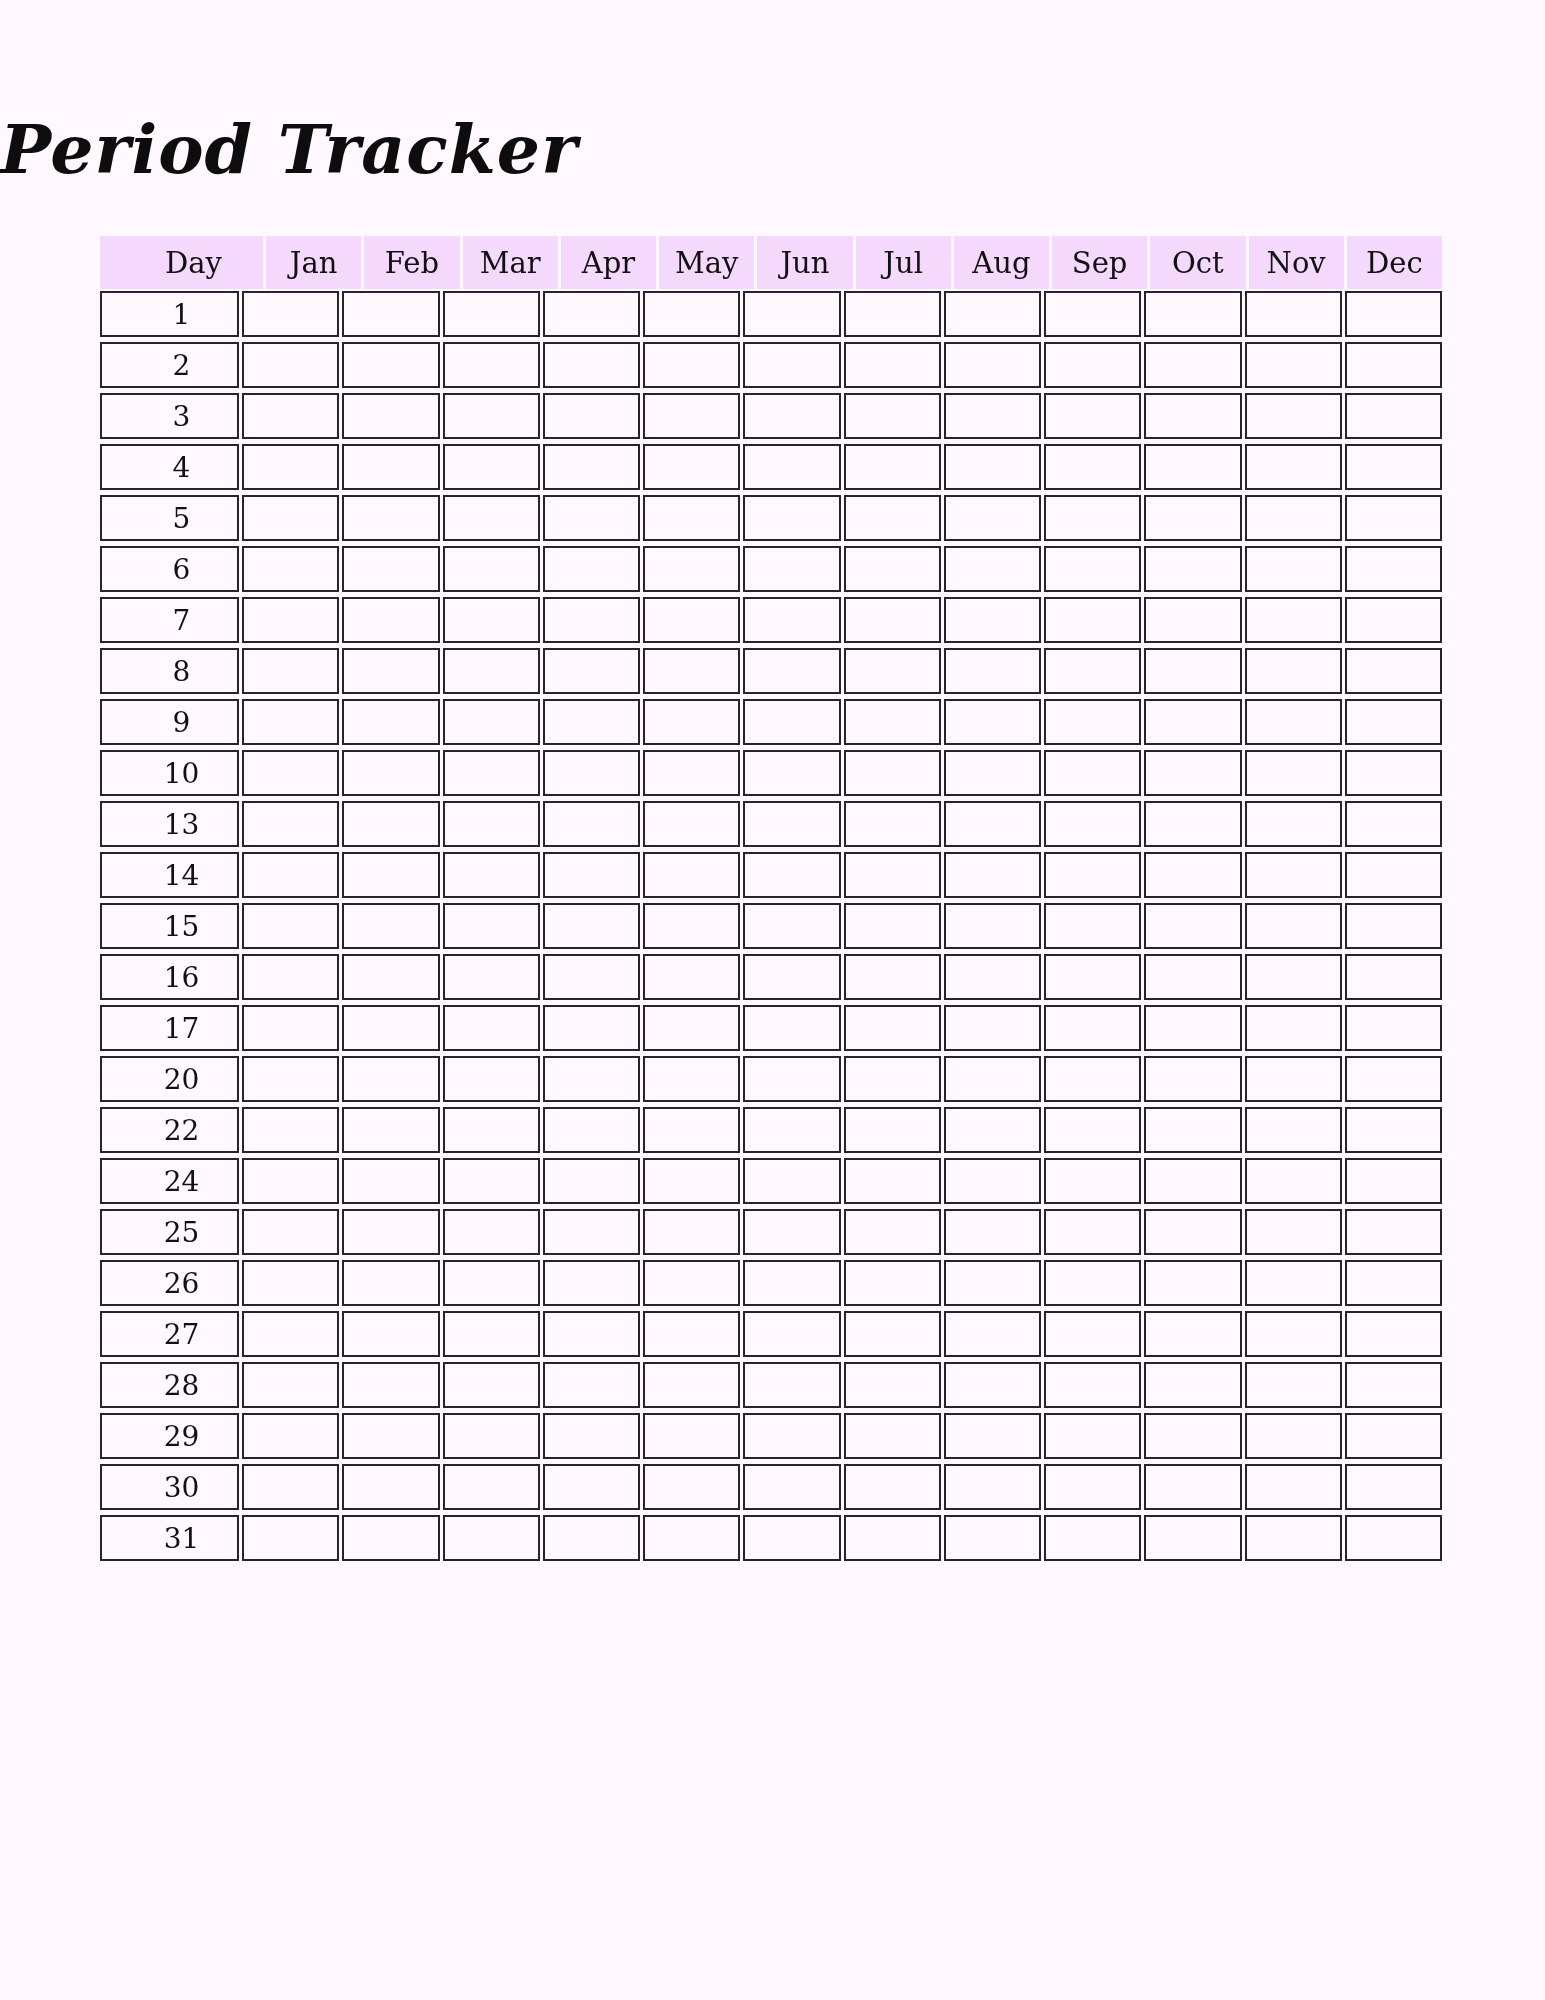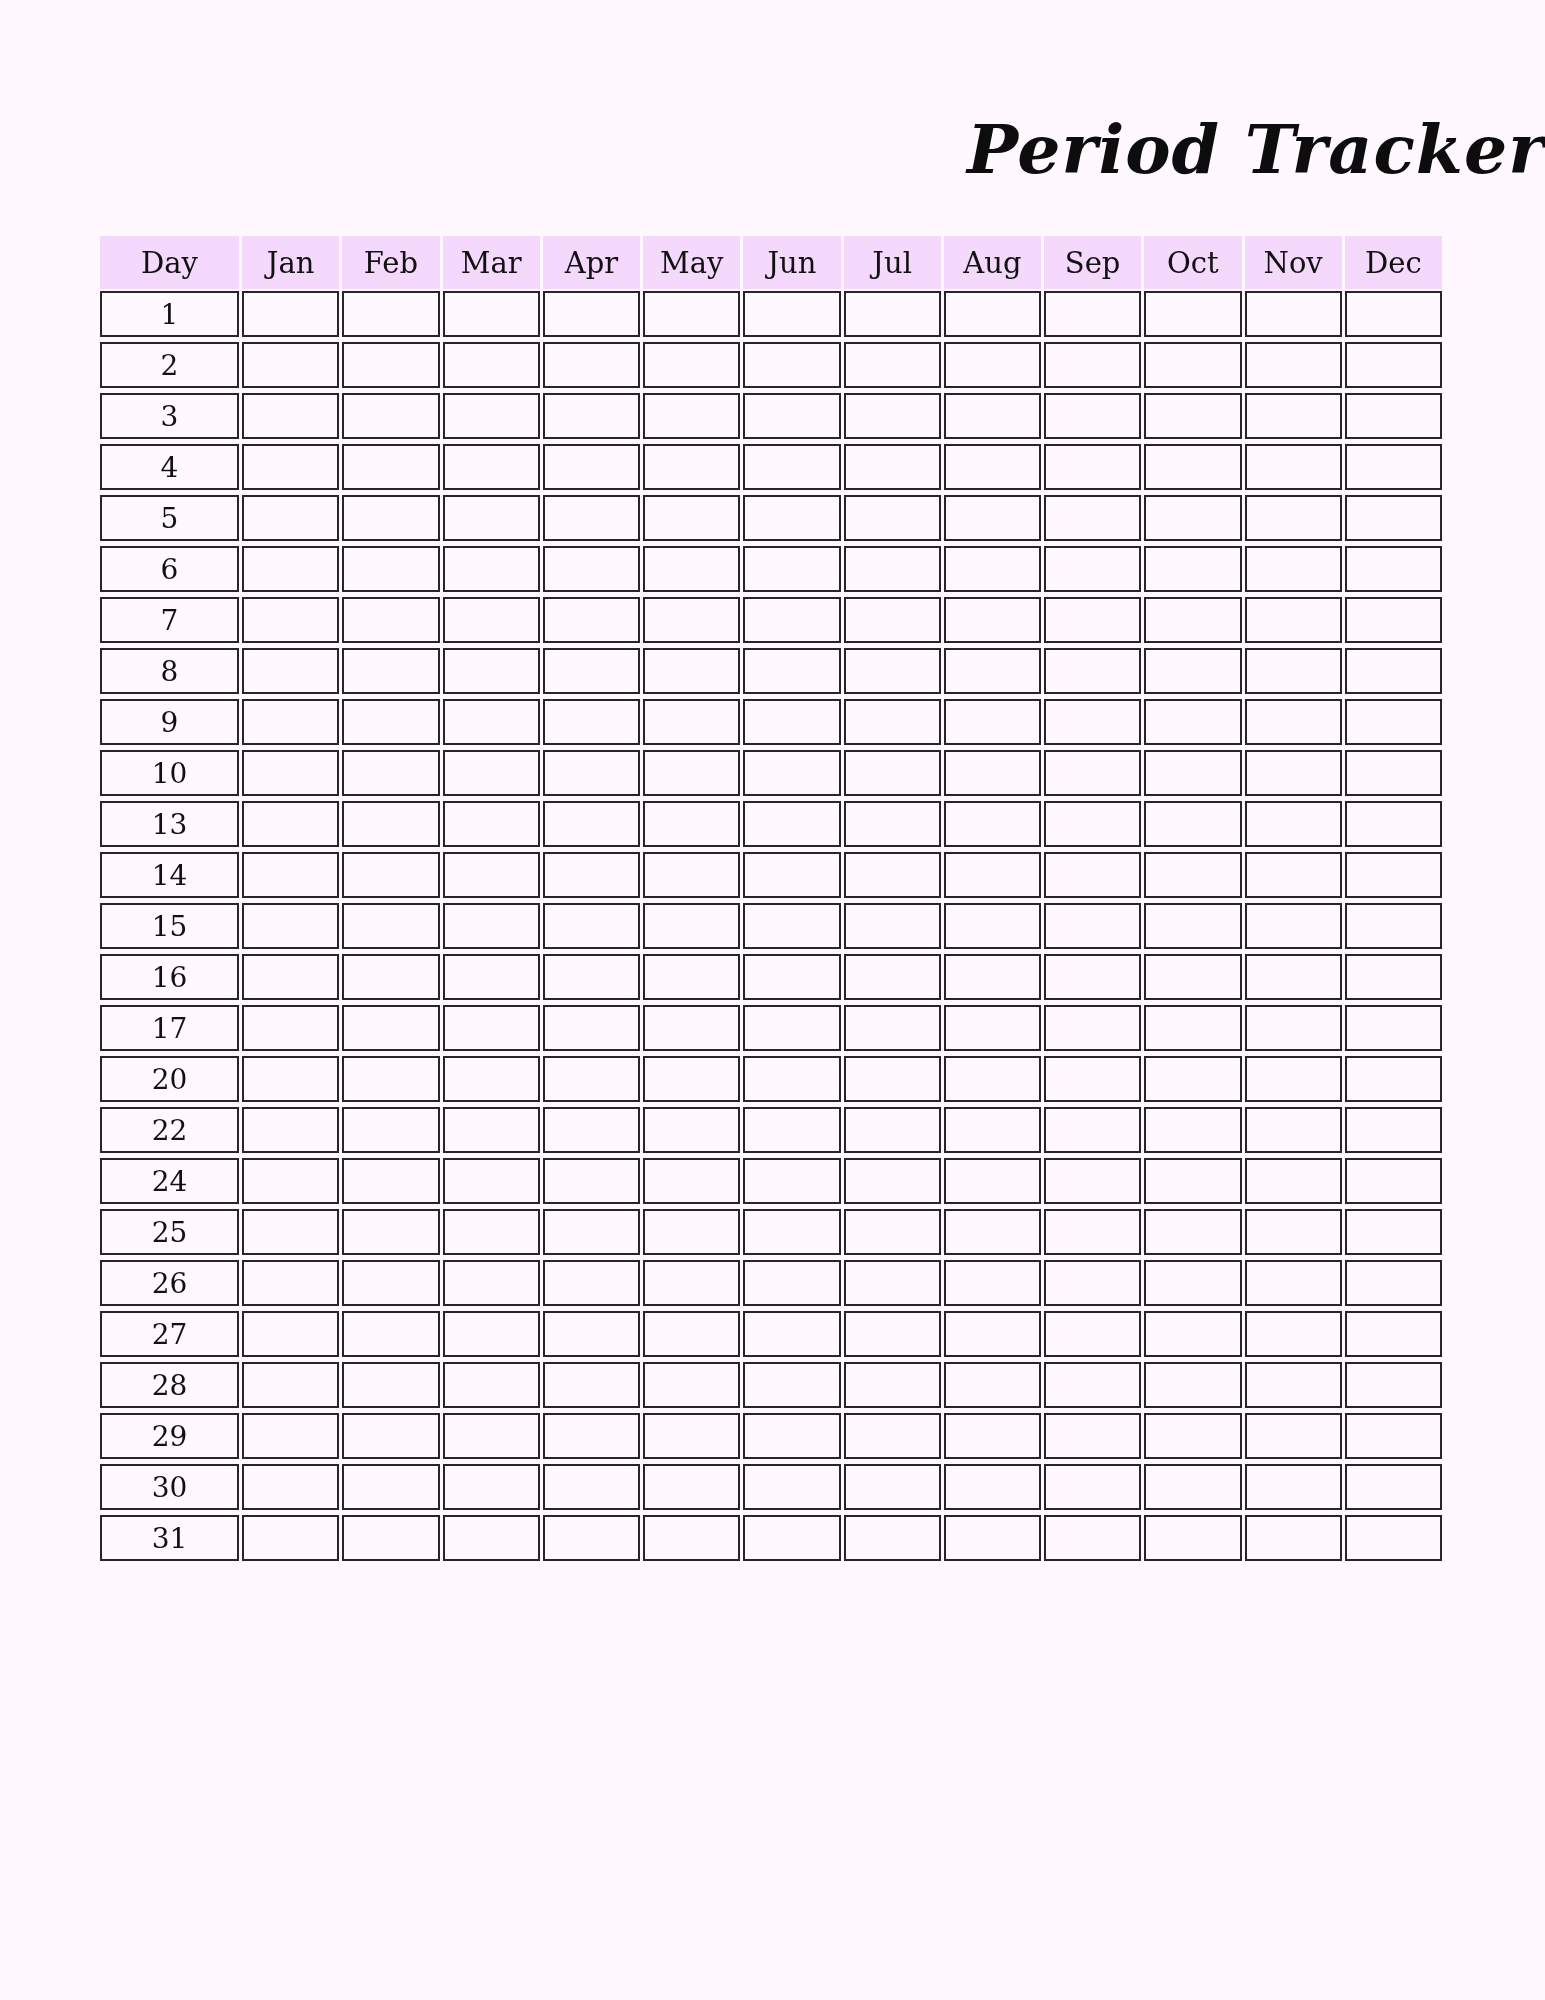--- a/index.html
+++ b/index.html
@@ -7,21 +7,21 @@
       width: 1545px; height: 2000px;
       background: #fff8fe;
       position: relative;
       overflow: hidden;
       font-family: "DejaVu Serif", "Liberation Serif", serif;
       color: #111;
     }
     .title {
       position: absolute;
       left: 0; right: 0; top: 104px;
-      text-align: right;
+      text-align: left;
       font-family: "DejaVu Serif", serif;
       font-weight: bold;
       font-style: italic;
       font-size: 68px;
       letter-spacing: 1px;
       color: #0d0d0d;
       line-height: 90px;
     }
     .grid {
       position: absolute;
@@ -47,21 +47,21 @@
     }
     .row:first-of-type { margin-top: 2px; }
     .cell {
       box-sizing: border-box;
       border: 2.5px solid #262626;
       background: #fff8fe;
       display: flex; align-items: center; justify-content: center;
       font-size: 28px;
       color: #111;
     }
-    .c-day { width: 139px; flex: none; }
+    .c-day { width: 139px; flex: none; padding-left: 24px; }
     .c-mon { flex: 1; }
   </style>
 </head>
 <body>
 
 <div class="title">Period Tracker</div>
 
 <div class="grid">
   <div class="hdr" id="hdr">
     <div class="hcell c-day">Day</div>

